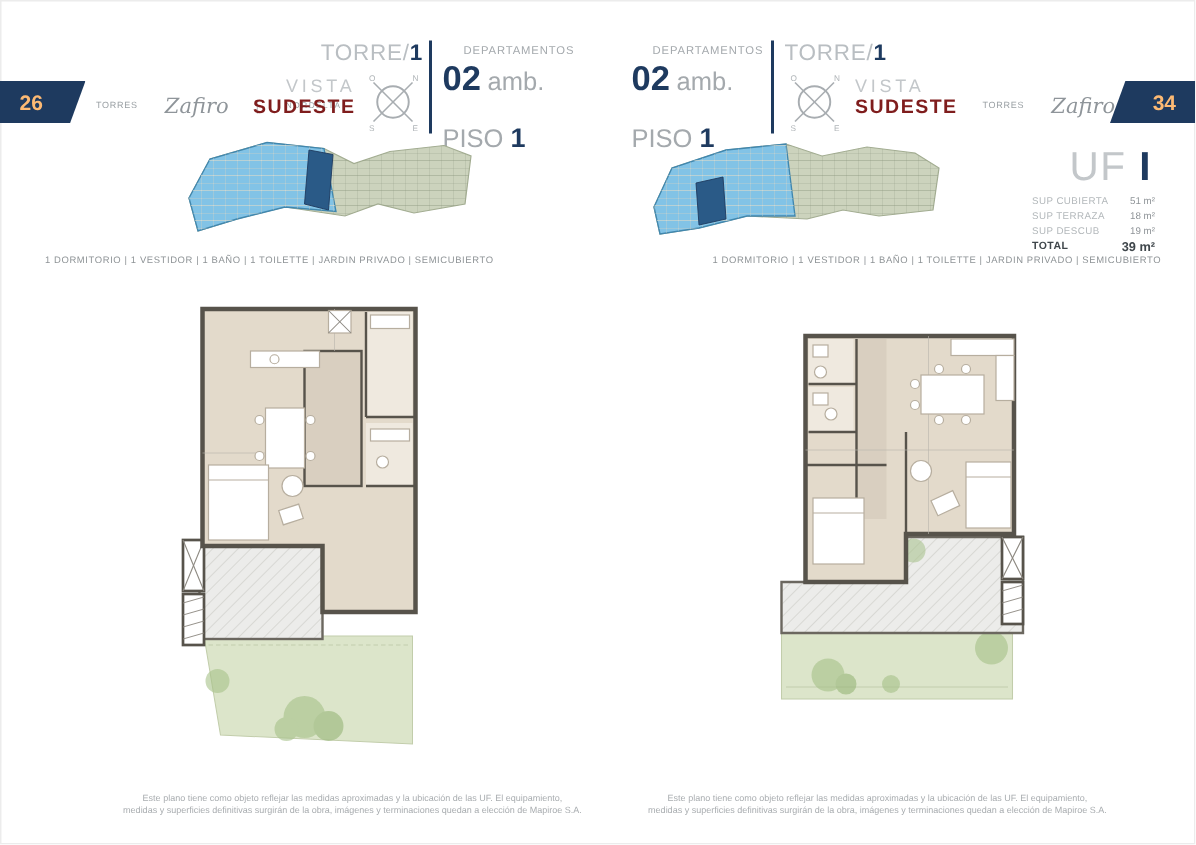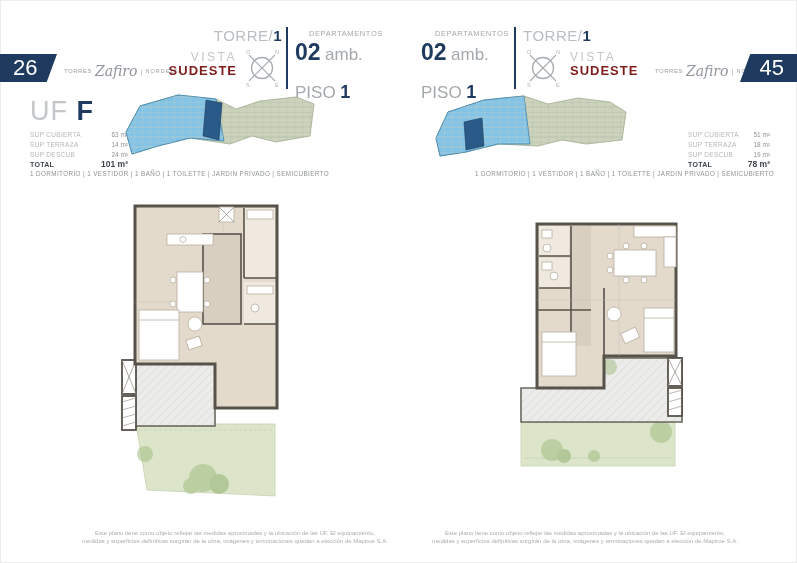--- a/index.html
+++ b/index.html
@@ -1,26 +1,26 @@
 <!DOCTYPE html>
 <html><head>
 <meta charset="utf-8">
 <style>
   * { margin:0; padding:0; box-sizing:border-box; }
   html,body { width:797px; height:563px; background:#fff; font-family:"Liberation Sans", sans-serif; }
   .page { position:relative; width:797px; height:563px; background:#fff; overflow:hidden;
           box-shadow: inset 0 0 0 1px #ececec; }
 
   
-  .tab { position:absolute; top:54px; height:28px; background:#1e3a5f; color:#ffffff;
-         font-size:22px; display:flex; align-items:center; }
+  .tab { position:absolute; top:54px; height:28px; background:#1e3a5f; color:#fdba74;
+         font-size:14px; display:flex; align-items:center;font-weight:bold; }
   .tab-left  { left:0; width:57px; clip-path:polygon(0 0,100% 0,82% 100%,0 100%); padding-left:13px; }
   .tab-right { right:0; width:57px; clip-path:polygon(18% 0,100% 0,100% 100%,0 100%); justify-content:flex-end; padding-right:13px; }
 
-  .brand { position:absolute; top:61px; height:20px; display:flex; align-items:center; gap:3px; color:#9aa0a4; white-space:nowrap; }
+  .brand { position:absolute; top:61px; height:20px; display:flex; align-items:center; gap:18px; color:#9aa0a4; white-space:nowrap; }
   .brand-left { left:64px; } .brand-right { left:655px; }
   .brand .b-pre { font-size:6px; letter-spacing:.5px; text-transform:uppercase; }
   .brand .b-script { font-family:"DejaVu Serif", serif; font-style:italic; font-size:14px; color:#8f959a; }
   .brand .b-div { font-size:8px; color:#b5babd; }
   .brand .b-suf { font-size:5.5px; letter-spacing:1px; }
 
   .torre-line { position:absolute; top:27px; font-size:15px; letter-spacing:.5px; white-space:nowrap; }
   .torre-line .t-gray { color:#b9bec2; font-weight:400; }
   .torre-line .t-num  { color:#1e3a5f; font-weight:bold; }
   .tl-left  { left:156px; width:126px; text-align:right; }
@@ -138,45 +138,23 @@
     <div class="vista">VISTA</div>
     <div class="sudeste">SUDESTE</div>
   </div>
   <div class="brand brand-right">
     <span class="b-pre">Torres</span>
     <span class="b-script">Zafiro</span>
     <span class="b-div">|</span>
     <span class="b-suf">NORDELTA</span>
   </div>
   <div class="tab tab-right">
-    <span>45</span>
-  </div>
-
-  <div class="uf uf-left">
-    <span class="uf-gray">UF</span>
-    <span class="uf-letter">F</span>
-  </div>
-  <div class="surfaces sf-left">
-    <div class="row">
-        <span class="lbl">SUP CUBIERTA</span>
-        <span class="val">63 m²</span>
-      </div>
-    <div class="row">
-        <span class="lbl">SUP TERRAZA</span>
-        <span class="val">14 m²</span>
-      </div>
-    <div class="row">
-        <span class="lbl">SUP DESCUB</span>
-        <span class="val">24 m²</span>
-      </div>
-    <div class="row total">
-        <span class="lbl">TOTAL</span>
-        <span class="val">101 m²</span>
-      </div>
-  </div>
+    <span>34</span>
+  </div>
+
 
   <svg class="siteplan sp-left" viewBox="0 0 205 88">
     <defs>
       <pattern id="gB1" width="8" height="10" patternUnits="userSpaceOnUse">
         <path d="M0 0H8M0 0V10M0 5H8" stroke="#ffffff" stroke-width="0.5" fill="none" opacity="0.55"></path>
       </pattern>
       <pattern id="gG1" width="8" height="10" patternUnits="userSpaceOnUse">
         <path d="M0 0H8M0 0V10M0 5H8" stroke="#8e997f" stroke-width="0.5" fill="none" opacity="0.6"></path>
       </pattern>
     </defs>
@@ -198,36 +176,40 @@
         <path d="M0 0H8M0 0V10M0 5H8" stroke="#8e997f" stroke-width="0.5" fill="none" opacity="0.6"></path>
       </pattern>
     </defs>
     <path d="M8,56 L20,30 L56,18 L96,14 L120,22 L150,16 L182,20 L198,30 L194,58 L158,62 L134,58 L110,64 L70,62 L38,70 L12,74 Z" fill="#ccd3bd" stroke="#a3ad92" stroke-width="0.8"></path>
     <path d="M8,56 L20,30 L56,18 L96,14 L102,62 L70,62 L38,70 L12,74 Z" fill="#82c3e6" stroke="#4187ae" stroke-width="0.9"></path>
     <path d="M8,56 L20,30 L56,18 L96,14 L120,22 L150,16 L182,20 L198,30 L194,58 L158,62 L134,58 L110,64 L70,62 L38,70 L12,74 Z" fill="url(#gG2)"></path>
     <path d="M8,56 L20,30 L56,18 L96,14 L102,62 L70,62 L38,70 L12,74 Z" fill="url(#gB2)"></path>
     <path d="M36,40 L54,36 L56,64 L38,68 Z" fill="#2a5a87" stroke="#1e3a5f" stroke-width="0.6"></path>
   </svg>
 
+  <div class="uf uf-right">
+    <span class="uf-gray">UF</span>
+    <span class="uf-letter">I</span>
+  </div>
   <div class="surfaces sf-right">
     <div class="row">
         <span class="lbl">SUP CUBIERTA</span>
         <span class="val">51 m²</span>
       </div>
     <div class="row">
         <span class="lbl">SUP TERRAZA</span>
         <span class="val">18 m²</span>
       </div>
     <div class="row">
         <span class="lbl">SUP DESCUB</span>
         <span class="val">19 m²</span>
       </div>
     <div class="row total">
         <span class="lbl">TOTAL</span>
-        <span class="val">78 m²</span>
+        <span class="val">39 m²</span>
       </div>
   </div>
 
   <div class="amen am-right">1 DORMITORIO | 1 VESTIDOR | 1 BAÑO | 1 TOILETTE | JARDIN PRIVADO | SEMICUBIERTO</div>
 
   <svg class="plan pl-left" width="228" height="328" viewBox="0 0 228 328">
     <defs>
       <pattern id="deck1" width="6" height="6" patternUnits="userSpaceOnUse" patternTransform="rotate(45)">
         <rect width="6" height="6" fill="#ececea"></rect>
         <line x1="0" y1="0" x2="0" y2="6" stroke="#d6d6d2" stroke-width="1.2"></line>

